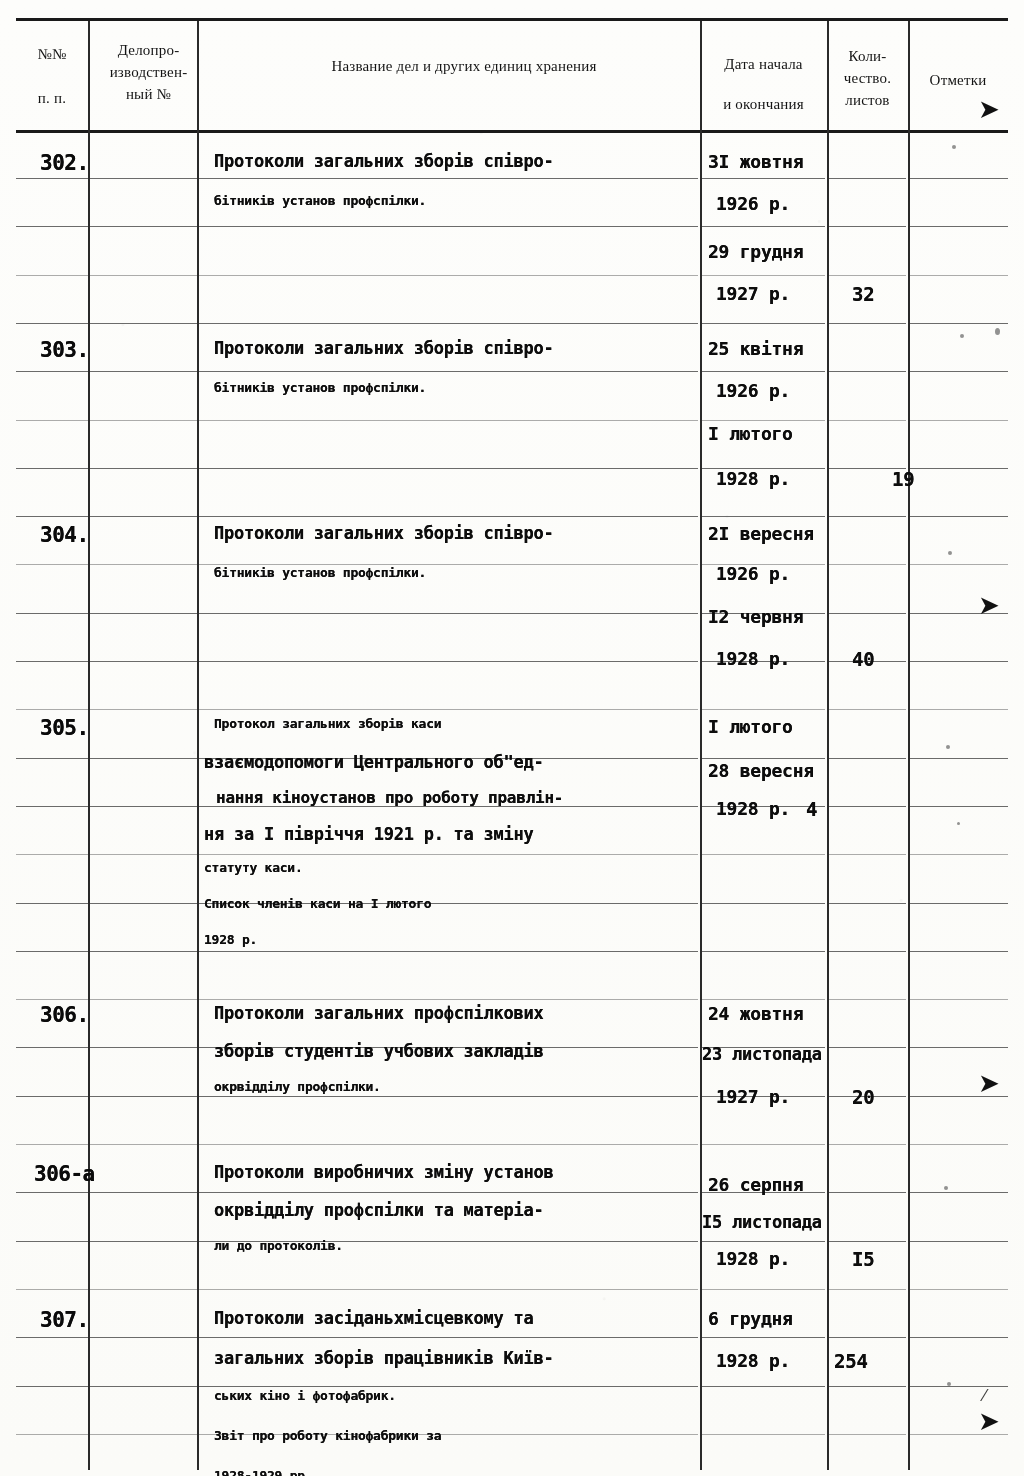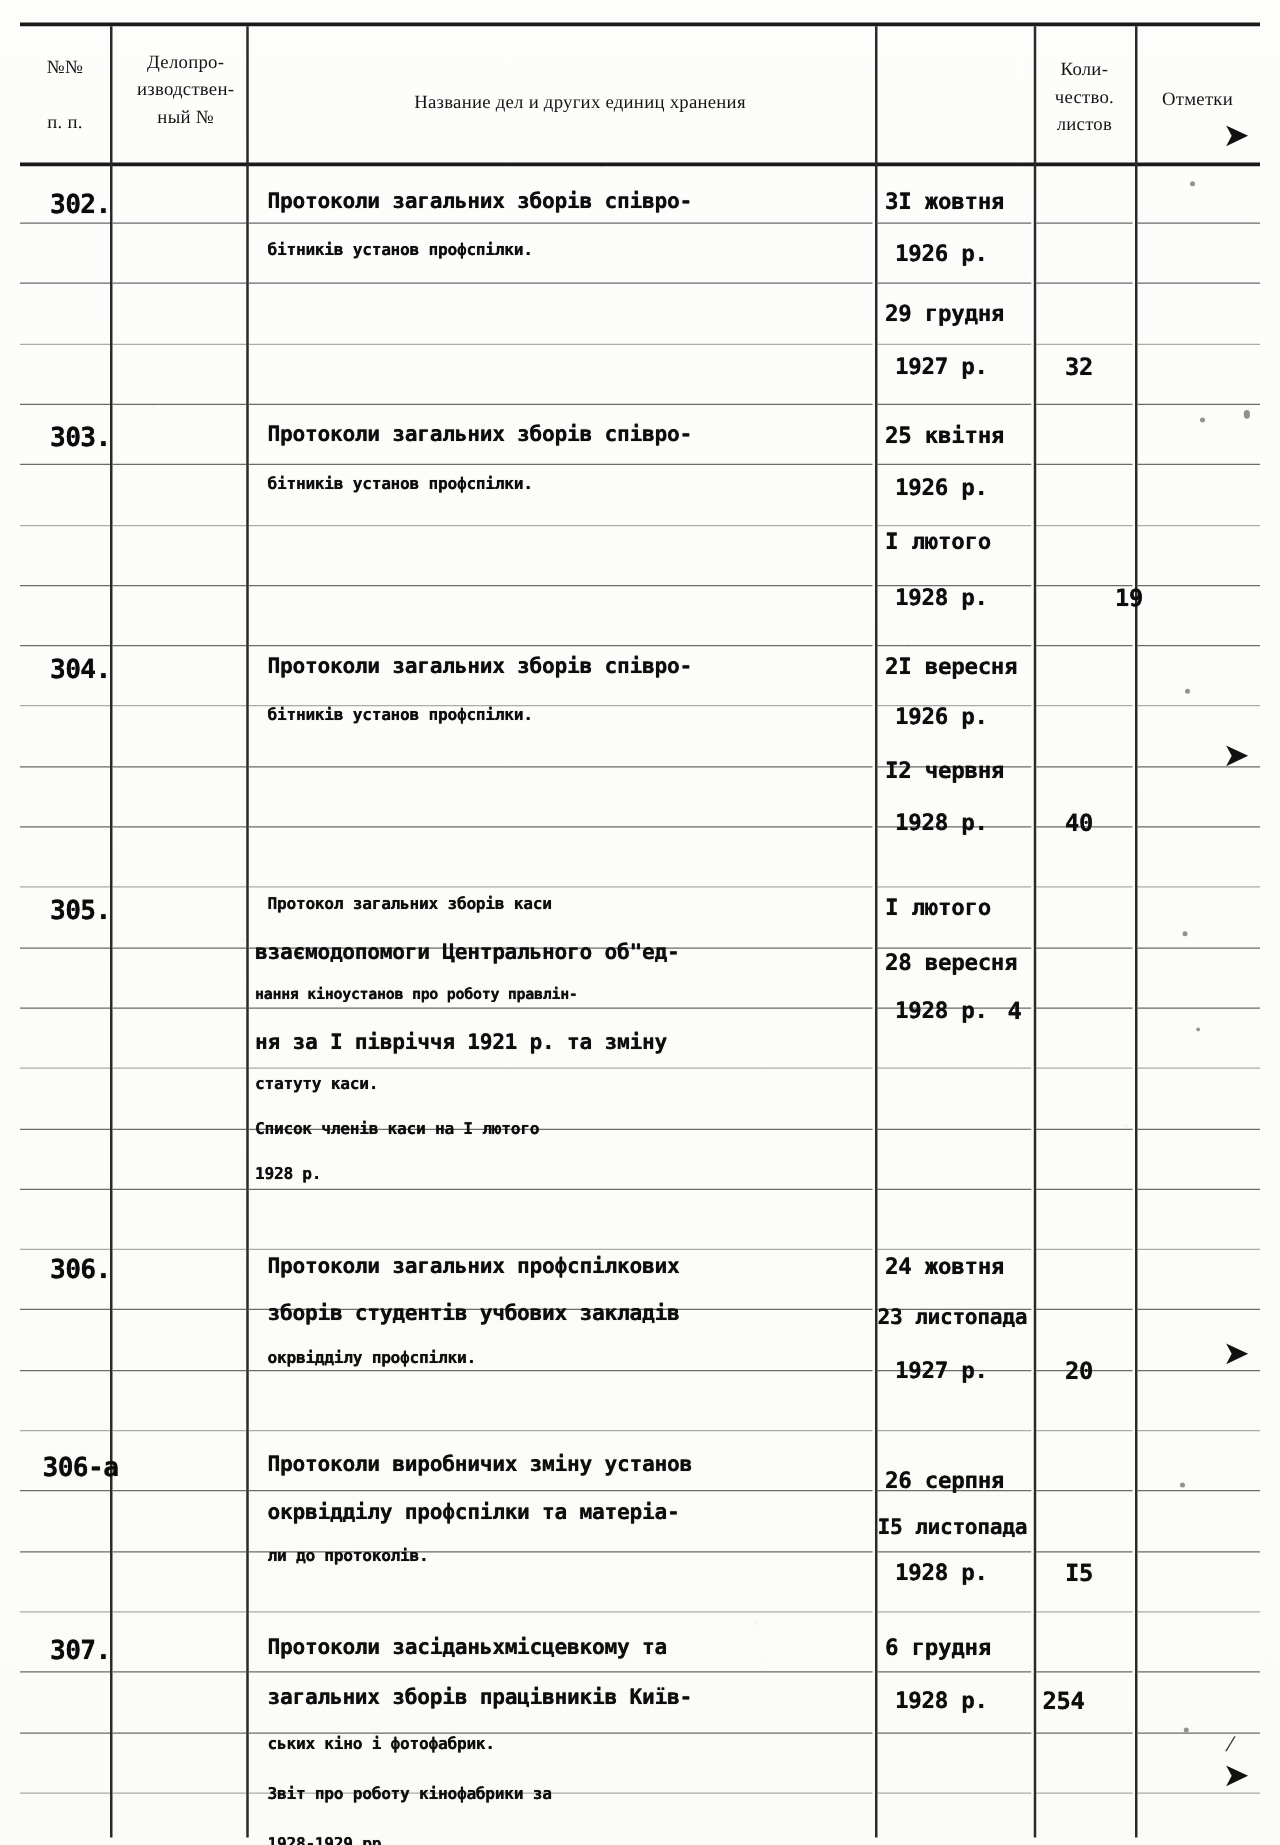--- a/index.html
+++ b/index.html
@@ -284,24 +284,29 @@
     <div style="height:22px"></div>
     <div>п. п.</div>
   </div>
 
   <div class="hcell" style="left:72px;top:22px;width:121px;">
     <div>Делопро-</div>
     <div>изводствен-</div>
     <div>ный №</div>
   </div>
 
-  <div class="hcell" style="left:181px;top:54px;width:534px;">
+  <div class="hcell" style="left:181px;top:38px;width:534px;">
     <div>Название дел и других единиц  хранения</div>
   </div>
 
+  <div class="hcell" style="left:684px;top:36px;width:127px;">
+    <div>Дата начала</div>
+    <div style="height:18px"></div>
+    <div>и  окончания</div>
+  </div>
 
   <div class="hcell" style="left:811px;top:28px;width:81px;">
     <div>Коли-</div>
     <div>чество.</div>
     <div>листов</div>
   </div>
 
   <div class="hcell" style="left:892px;top:52px;width:100px;">
     <div>Отметки</div>
   </div>
@@ -334,21 +339,21 @@
       <div class="tw dt" style="left: 692px; top: 505px;">2І вересня</div>
       <div class="tw dt" style="left: 700px; top: 545px;">1926 р.</div>
       <div class="tw dt" style="left: 692px; top: 588px;">І2 червня</div>
       <div class="tw dt" style="left: 700px; top: 630px;">1928 р.</div>
       <div class="tw cnt" style="left: 836px; top: 630px;">40</div>
       <div class="tw" style="left: 905px; top: 505px;"></div>
       <div class="num" style="left: 24px; top: 698px;">305.</div>
       <div class="tw" style="left: 100px; top: 698px;"></div>
       <div class="tw big" style="left: 198px; top: 698px;">Протокол загальних зборів каси</div>
       <div class="tw" style="left: 188px; top: 734px;;font-size:17px;">взаємодопомоги Центрального об"ед-</div>
-      <div class="tw" style="left: 188px; top: 770px;;font-size:12px;">нання кіноустанов про роботу правлін-</div>
+      <div class="tw" style="left: 200px; top: 770px;;font-size:16px;">нання кіноустанов про роботу правлін-</div>
       <div class="tw" style="left: 188px; top: 806px;;font-size:17px;">ня за І півріччя 1921 р. та зміну</div>
       <div class="tw big" style="left: 188px; top: 842px;">статуту каси.</div>
       <div class="tw big" style="left: 188px; top: 878px;">Список членів каси на І лютого</div>
       <div class="tw big" style="left: 188px; top: 914px;">1928 р.</div>
       <div class="tw dt" style="left: 692px; top: 698px;">І лютого</div>
       <div class="tw dt" style="left: 692px; top: 742px;">28 вересня</div>
       <div class="tw dt" style="left: 700px; top: 780px;">1928 р.</div>
       <div class="tw cnt" style="left: 790px; top: 780px;">4</div>
       <div class="tw" style="left: 905px; top: 698px;"></div>
       <div class="num" style="left: 24px; top: 985px;">306.</div>

